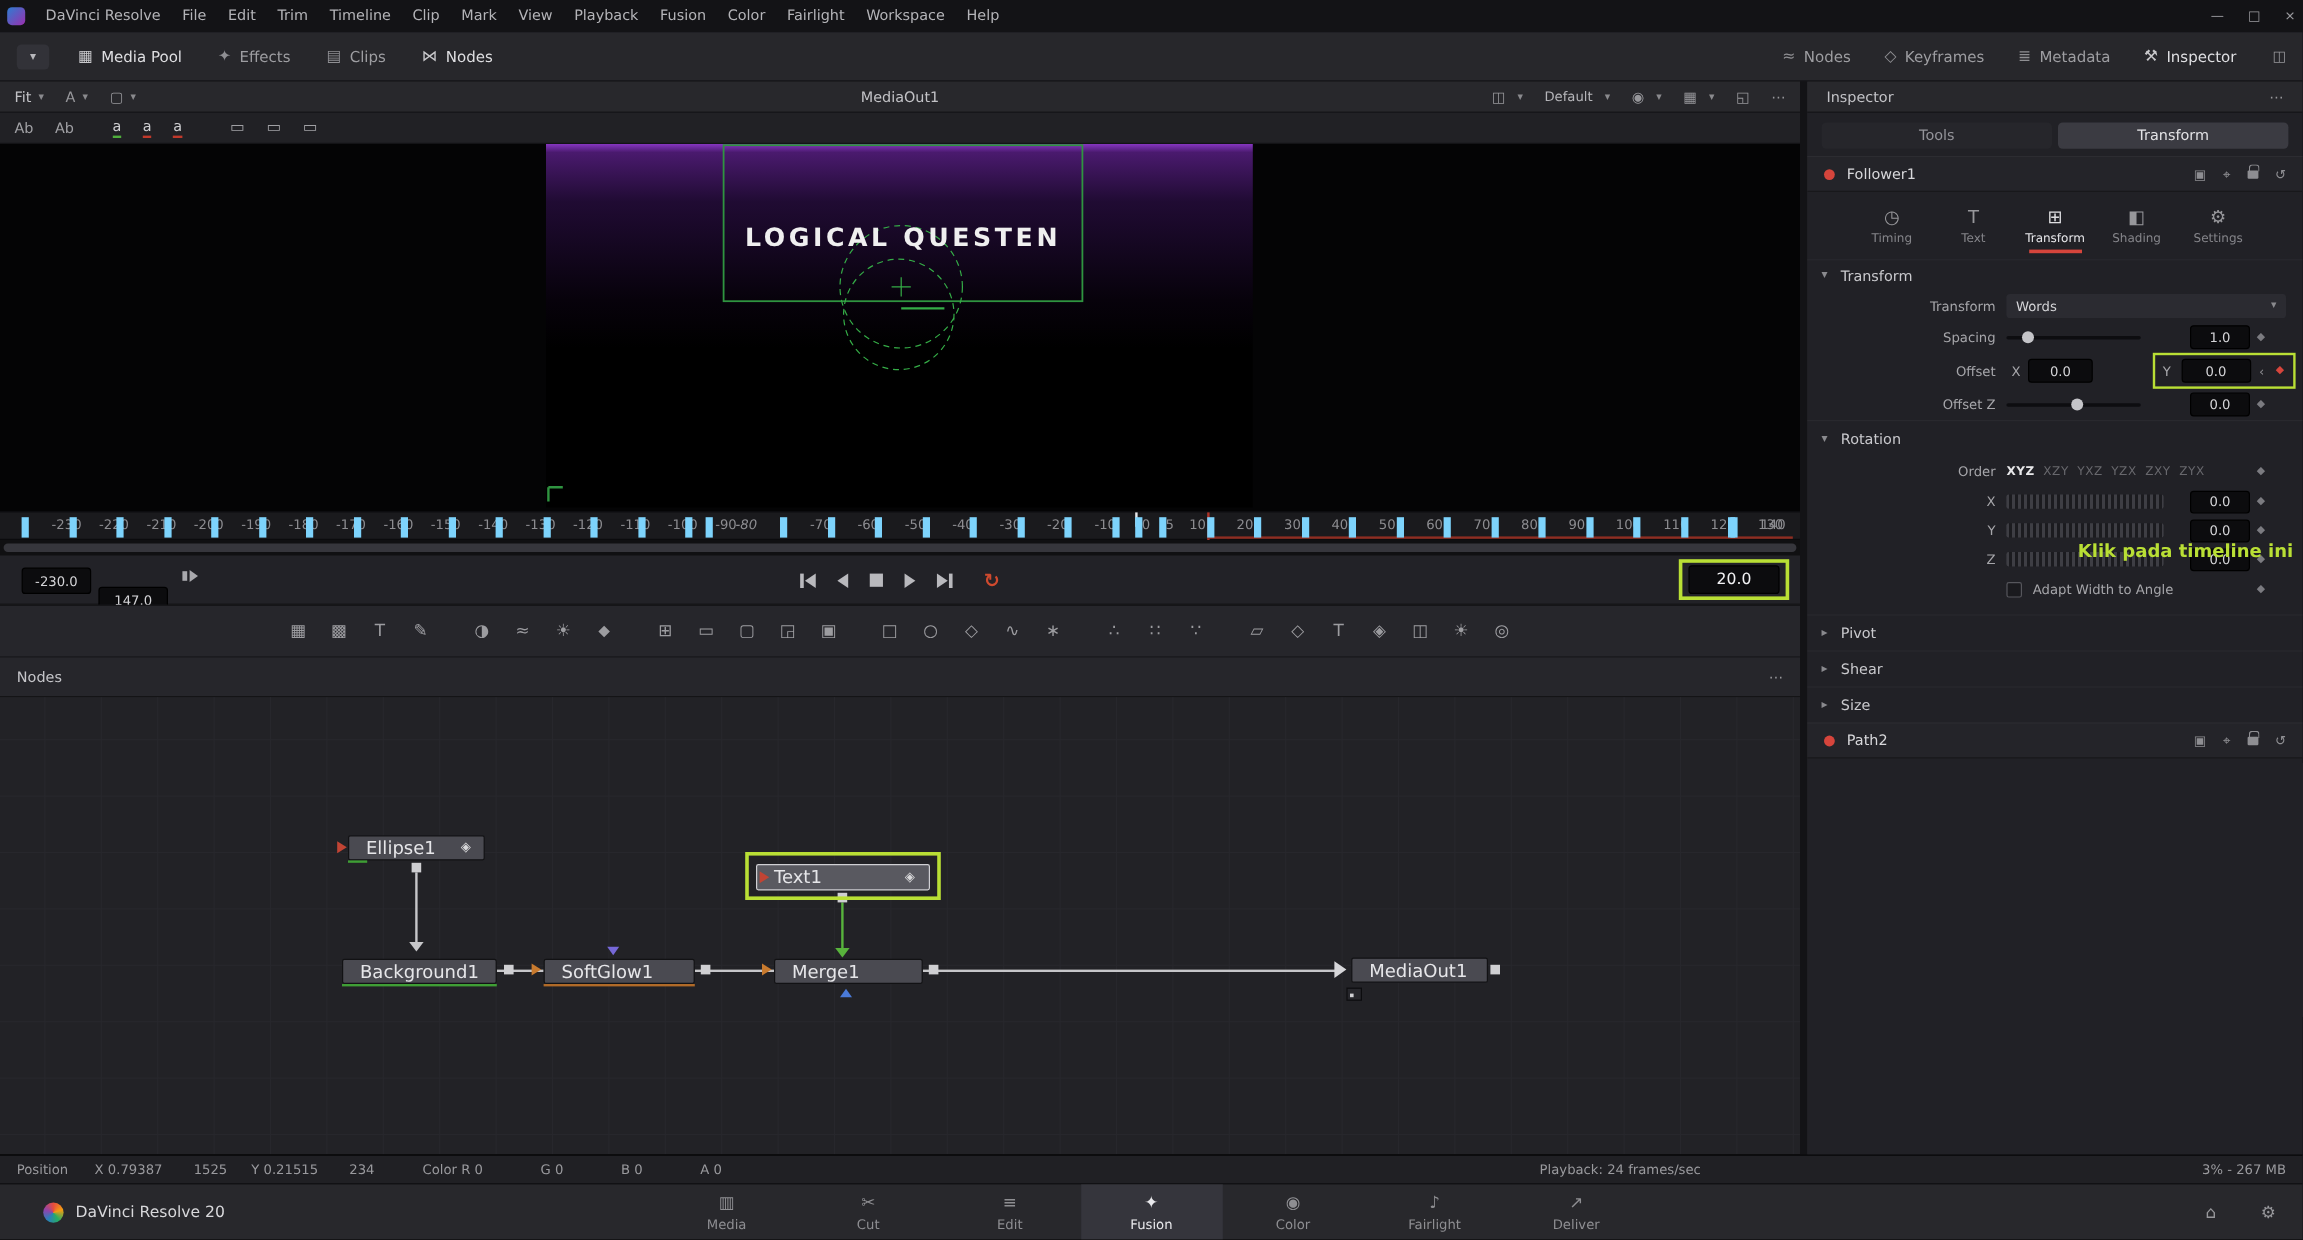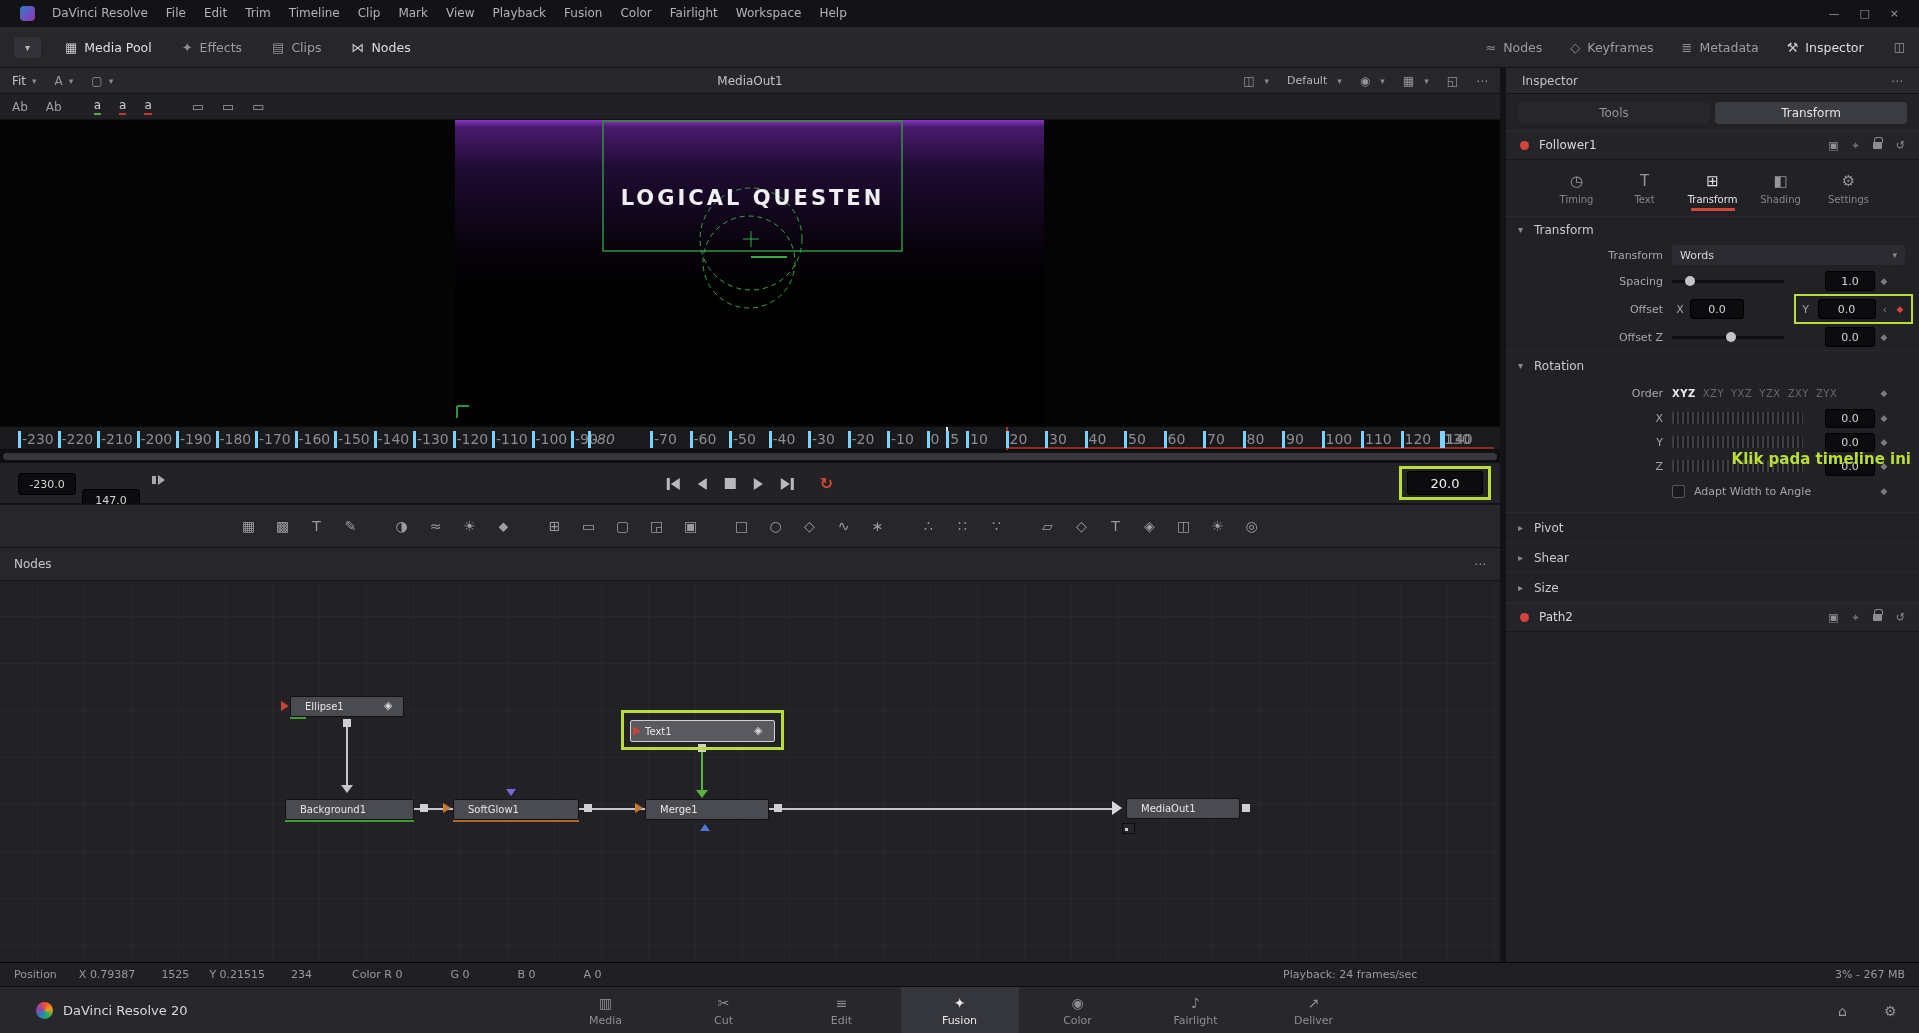--- a/index.html
+++ b/index.html
@@ -2,21 +2,21 @@
 <html><head>
 <meta charset="utf-8">
 <style>
 *{margin:0;padding:0;box-sizing:border-box}
 html,body{background:#0b0b0d}
 #root{position:relative;width:1919px;height:1033px;overflow:hidden;background:#1e1e22;
   font-family:"DejaVu Sans","Liberation Sans",sans-serif;color:#c6c6ca;font-size:12px}
 .abs{position:absolute}
 .flex{display:flex;align-items:center}
 
-#menubar{background:#131316;padding:0 20px;font-size:12px;color:#b4b4b8}
+#menubar{background:#131316;padding:0 6px;font-size:12px;color:#b4b4b8}
 .applogo{width:15px;height:15px;border-radius:4px;background:linear-gradient(135deg,#2d7dd2,#9b2fae);margin-right:8px;flex:none}
 .mitem{padding:0 9px;line-height:27px;white-space:nowrap}
 .appmenu{padding:0 9px;line-height:27px;white-space:nowrap}
 .wctl{margin-left:auto;display:flex;gap:20px;color:#9a9a9e;font-size:11px}
 
 #toolbar{background:#27272b;border-bottom:1px solid #101013}
 .wsbox{width:27px;height:21px;background:#323238;border-radius:4px;display:flex;align-items:center;justify-content:center;color:#b8b8bc;font-size:10px}
 .tbtn{display:flex;align-items:center;gap:7px;color:#9d9da1;font-size:12.5px;white-space:nowrap}
 .tbtn .ticon{font-size:13px;color:#8f8f93}
 .tbtn.on{color:#dfdfe2}.tbtn.on .ticon{color:#c9c9cc}
@@ -35,41 +35,41 @@
 .abi{font-size:12px;color:#a0a0a4;margin-right:18px}
 .u-green{border-bottom:2px solid #4fae3c;color:#cfcfd2;padding-bottom:1px}
 .u-red{border-bottom:2px solid #c0392b;color:#cfcfd2;padding-bottom:1px}
 #canvas{background:#040405}
 #frame{position:absolute;left:455px;top:0;width:589px;height:303px;
   background:linear-gradient(180deg,#8636c0 0px,#4a1a6e 7px,#200b33 48px,#07020b 130px,#000 170px)}
 .frametext{position:absolute;left:148px;top:66px;width:299px;text-align:center;color:#efefef;
   font-size:21px;font-weight:600;letter-spacing:3px;white-space:nowrap}
 
 #ruler{background:#1a1a1d;border-top:1px solid #0b0b0d;border-bottom:1px solid #0b0b0d;position:relative}
-#ruler .tick{position:absolute;top:4px;height:17px;border-left:3px solid #7dd3fc;padding-left:1px;font-size:14px;color:#8d8d91}
+#ruler .tick{position:absolute;top:4px;height:17px;border-left:6px solid #7dd3fc;padding-left:19px;font-size:11px;color:#8d8d91}
 #scrollstrip{background:#101012}
 .scrollthumb{position:absolute;left:3px;right:3px;top:3px;height:7px;background:#36363c;border-radius:4px}
 
 #transport{background:#222227;border-bottom:1px solid #121215}
 .tri-r{width:0;height:0;border-top:6px solid transparent;border-bottom:6px solid transparent;border-left:9px solid #b9b9bd}
 .tri-l{width:0;height:0;border-top:6px solid transparent;border-bottom:6px solid transparent;border-right:9px solid #b9b9bd}
 .tbar{width:3px;height:12px;background:#b9b9bd}
 .stopsq{width:11px;height:11px;background:#b9b9bd}
 .tb{display:flex;align-items:center;gap:1px;cursor:default}
 .loopg{color:#cf4a2e;font-size:16px;font-weight:bold}
 .spk-cone{width:0;height:0;border-top:5px solid transparent;border-bottom:5px solid transparent;border-left:7px solid #a9a9ad}
 .spk-body{width:4px;height:8px;background:#a9a9ad}
 
 #ftools{background:#26262b;border-top:1px solid #151518;border-bottom:1px solid #151518;display:flex;align-items:center;justify-content:center;gap:26px}
 .tool-group{display:flex;gap:9px}
 .tool{width:25px;height:25px;display:flex;align-items:center;justify-content:center;color:#9c9ca0;font-size:14px}
 
 #nhead{background:#26262b;border-bottom:1px solid #141416}
 #graph{background:#222226;background-image:linear-gradient(#27272c 1px,transparent 1px),linear-gradient(90deg,#27272c 1px,transparent 1px);background-size:47px 47px;background-position:-10px -12px}
-.node{position:absolute;background:#4a4a51;border:1px solid #121214;border-radius:2px;color:#e6e6e9;font-size:10px;display:flex;align-items:center;padding-left:14px;white-space:nowrap}
+.node{position:absolute;background:#4a4a51;border:1px solid #121214;border-radius:2px;color:#e6e6e9;font-size:15px;display:flex;align-items:center;padding-left:14px;white-space:nowrap}
 .node.sel{background:#595960;border:1px solid #cfcfd3}
 .port{position:absolute;width:8px;height:8px;background:#cfcfd2}
 .nline{position:absolute;background:#c6c6c9}
 .gline{position:absolute;background:#58b33c}
 .tri-d{position:absolute;width:0;height:0;border-left:6px solid transparent;border-right:6px solid transparent;border-top:8px solid #c6c6c9}
 .tri-d.g{border-top-color:#58b33c}
 .tri-ri{position:absolute;width:0;height:0;border-top:5px solid transparent;border-bottom:5px solid transparent;border-left:8px solid #c87a2e}
 .tri-ri.red{border-left-color:#c14434}
 .tri-ri.white{border-top-width:7px;border-bottom-width:7px;border-left:10px solid #d6d6d9}
 .tri-dn-blue{position:absolute;width:0;height:0;border-left:5px solid transparent;border-right:5px solid transparent;border-top:7px solid #7668d8}

